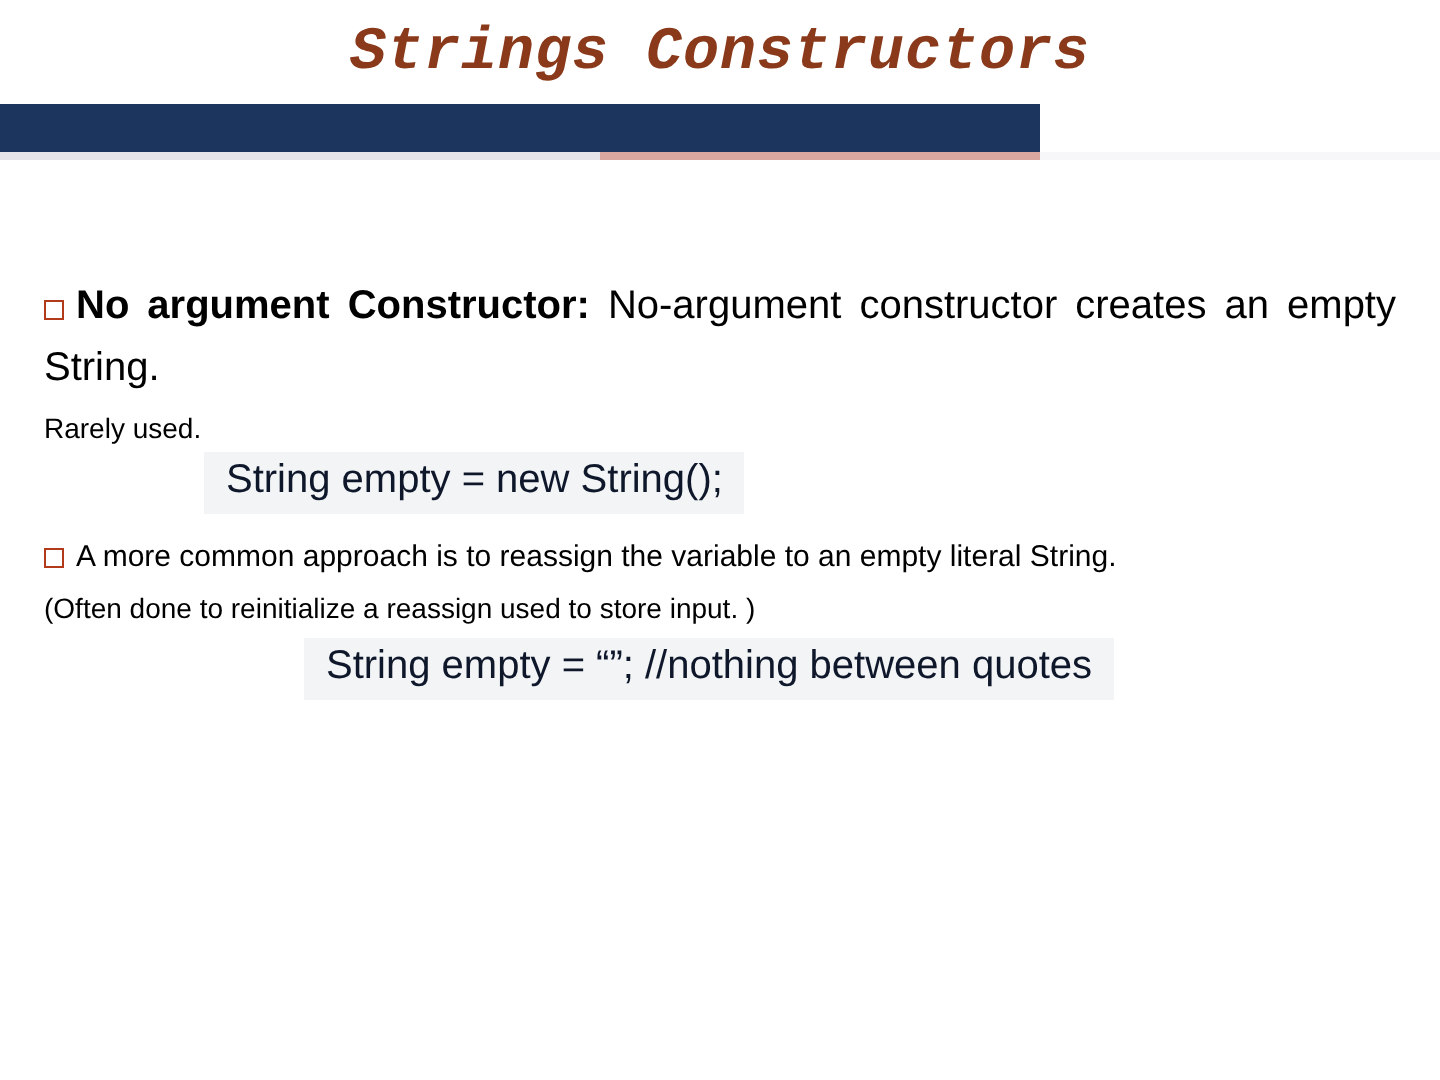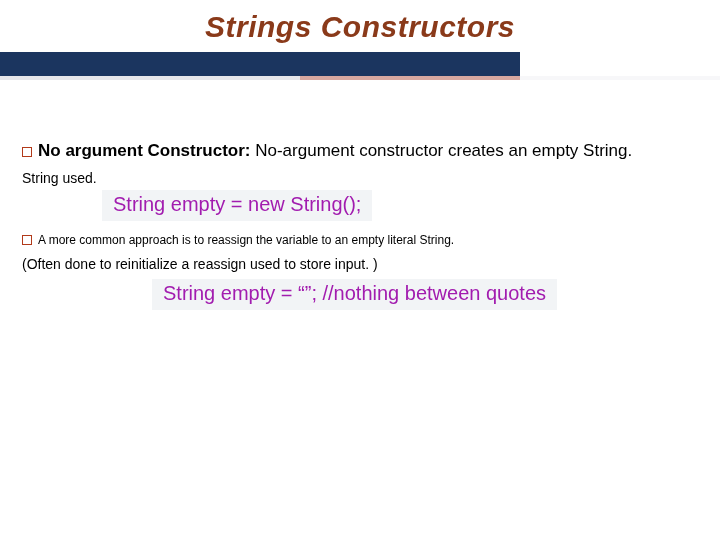--- a/index.html
+++ b/index.html
@@ -12,20 +12,21 @@
   }
   .slide {
     width: 100%;
     height: 100%;
     position: relative;
   }
   .title-wrap {
     position: relative;
     padding-top: 10px;
     margin-bottom: 0;
+    font-family: Liberation Mono, monospace;
   }
   .title {
     text-align: center;
     font-size: 30px;
     font-weight: bold;
     font-style: italic;
     color: #8a3a1a;
     letter-spacing: 0.5px;
   }
   .rule-group {
@@ -43,29 +44,29 @@
     height: 4px;
   }
   .rule-flag .seg3 { background: #d8a8a0; width: 220px; }
   .rule-flag .seg1 { background: #e6e6ea; width: 200px; }
   .rule-flag .seg2 { background: #e6e6ea; width: 100px; }
   .rule-flag .seg4 { background: #f7f7f9; flex: 1; }
   .content {
     padding: 0 22px;
   }
   .para {
-    font-size: 17px;
+    font-size: 20px;
     color: #000;
     line-height: 1.55;
     text-align: justify;
     text-justify: inter-word;
     margin-top: 58px;
   }
   .para2 {
-    font-size: 12px;
+    font-size: 15px;
     color: #000;
     line-height: 1.55;
     text-align: justify;
     text-justify: inter-word;
     margin-top: 10px;
   }
   .note {
     font-size: 14px;
     color: #000;
     margin-top: 6px;
@@ -78,21 +79,21 @@
     margin-right: 6px;
     vertical-align: -1px;
   }
   .bold { font-weight: bold; }
   .code-box {
     background: #f2f4f6;
     border: 1px solid #f2f4f6;
     display: inline-block;
     padding: 2px 10px 4px 10px;
     font-size: 20px;
-    color: #a21caf;
+    color: #0f172a;
     margin-top: 2px;
   }
   .code-wrap1 {
     margin-left: 80px;
     margin-top: 2px;
   }
   .code-wrap2 {
     margin-left: 130px;
     margin-top: 5px;
   }
@@ -112,21 +113,21 @@
           <div class="seg4"></div>
       </div>
     </div>
   </div>
 
   <div class="content">
 
     <p class="para">
       <span class="bullet"></span><span class="bold">No argument Constructor:</span><span> No-argument constructor creates an empty String.</span>
     </p>
-    <p class="note">String used.</p>
+    <p class="note">Rarely used.</p>
 
     <div class="code-wrap1">
       <div class="code-box">String empty = new String();</div>
     </div>
 
     <p class="para2">
       <span class="bullet"></span><span>A more common approach is to reassign the variable to an empty literal String.</span>
     </p>
     <p class="note">(Often done to reinitialize a reassign used to store input. )</p>
 

